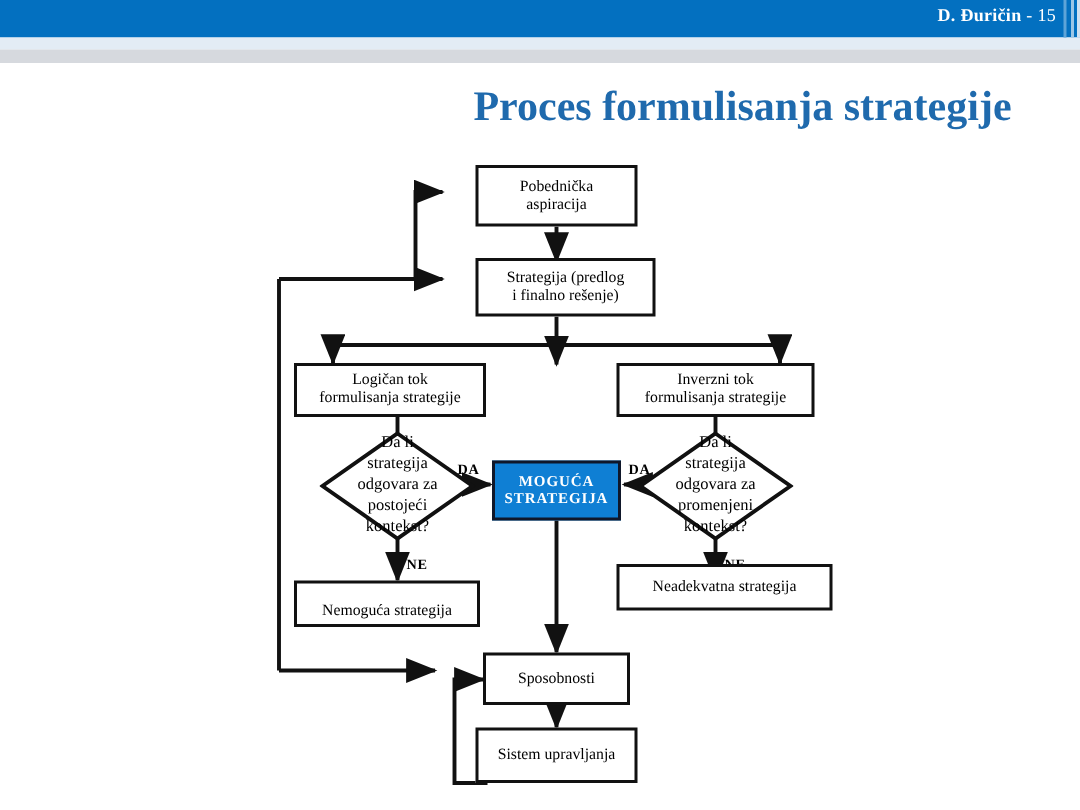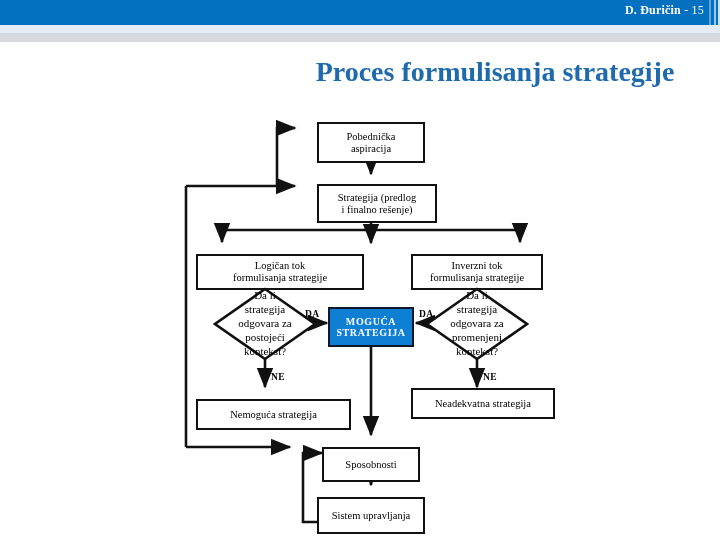--- a/index.html
+++ b/index.html
@@ -59,21 +59,20 @@
     text-align:center;
     font-family:"Liberation Serif", serif;
     line-height:1.12;
     background:#ffffff;
   }
   .box{
     border:2px solid #111111;
     font-size:10.5px;
     color:#000000;
     padding:2px 4px;
-    margin-top:12px;
   }
   .bluebox{
     border:2px solid #0f172a;
     background:#0f7fd4;
     color:#ffffff;
     font-size:10px;
     font-weight:bold;
     letter-spacing:0.6px;
     padding:2px 3px;
   }
@@ -160,21 +159,21 @@
     </div>
   </div>
 
   <div class="node box" style="left:317px;top:77px;width:120px;height:39px;">
     <div>
       <div>Strategija (predlog</div>
       <div>i finalno rešenje)</div>
     </div>
   </div>
 
-  <div class="node box" style="left:196px;top:147px;width:168px;height:36px;">
+  <div class="node box" style="left:196px;top:147px;width:128px;height:36px;">
     <div>
       <div>Logičan tok</div>
       <div>formulisanja strategije</div>
     </div>
   </div>
 
   <div class="node box" style="left:411px;top:147px;width:132px;height:36px;">
     <div>
       <div>Inverzni tok</div>
       <div>formulisanja strategije</div>
@@ -212,21 +211,21 @@
       <div>MOGUĆA</div>
       <div>STRATEGIJA</div>
     </div>
   </div>
 
   <div class="edge-label" style="left:305px;top:214px;">DA</div>
   <div class="edge-label" style="left:419px;top:214px;">DA</div>
   <div class="edge-label" style="left:271px;top:277px;">NE</div>
   <div class="edge-label" style="left:483px;top:277px;">NE</div>
 
-  <div class="node box" style="left:196px;top:292px;width:155px;height:31px;">
+  <div class="node box" style="left:196px;top:292px;width:124px;height:31px;align-items:flex-end;">
     <span>Nemoguća strategija</span>
   </div>
 
   <div class="node box" style="left:411px;top:281px;width:144px;height:31px;">
     <span>Neadekvatna strategija</span>
   </div>
 
   <div class="node box" style="left:317px;top:390px;width:108px;height:37px;">
     <span>Sistem upravljanja</span>
   </div>

